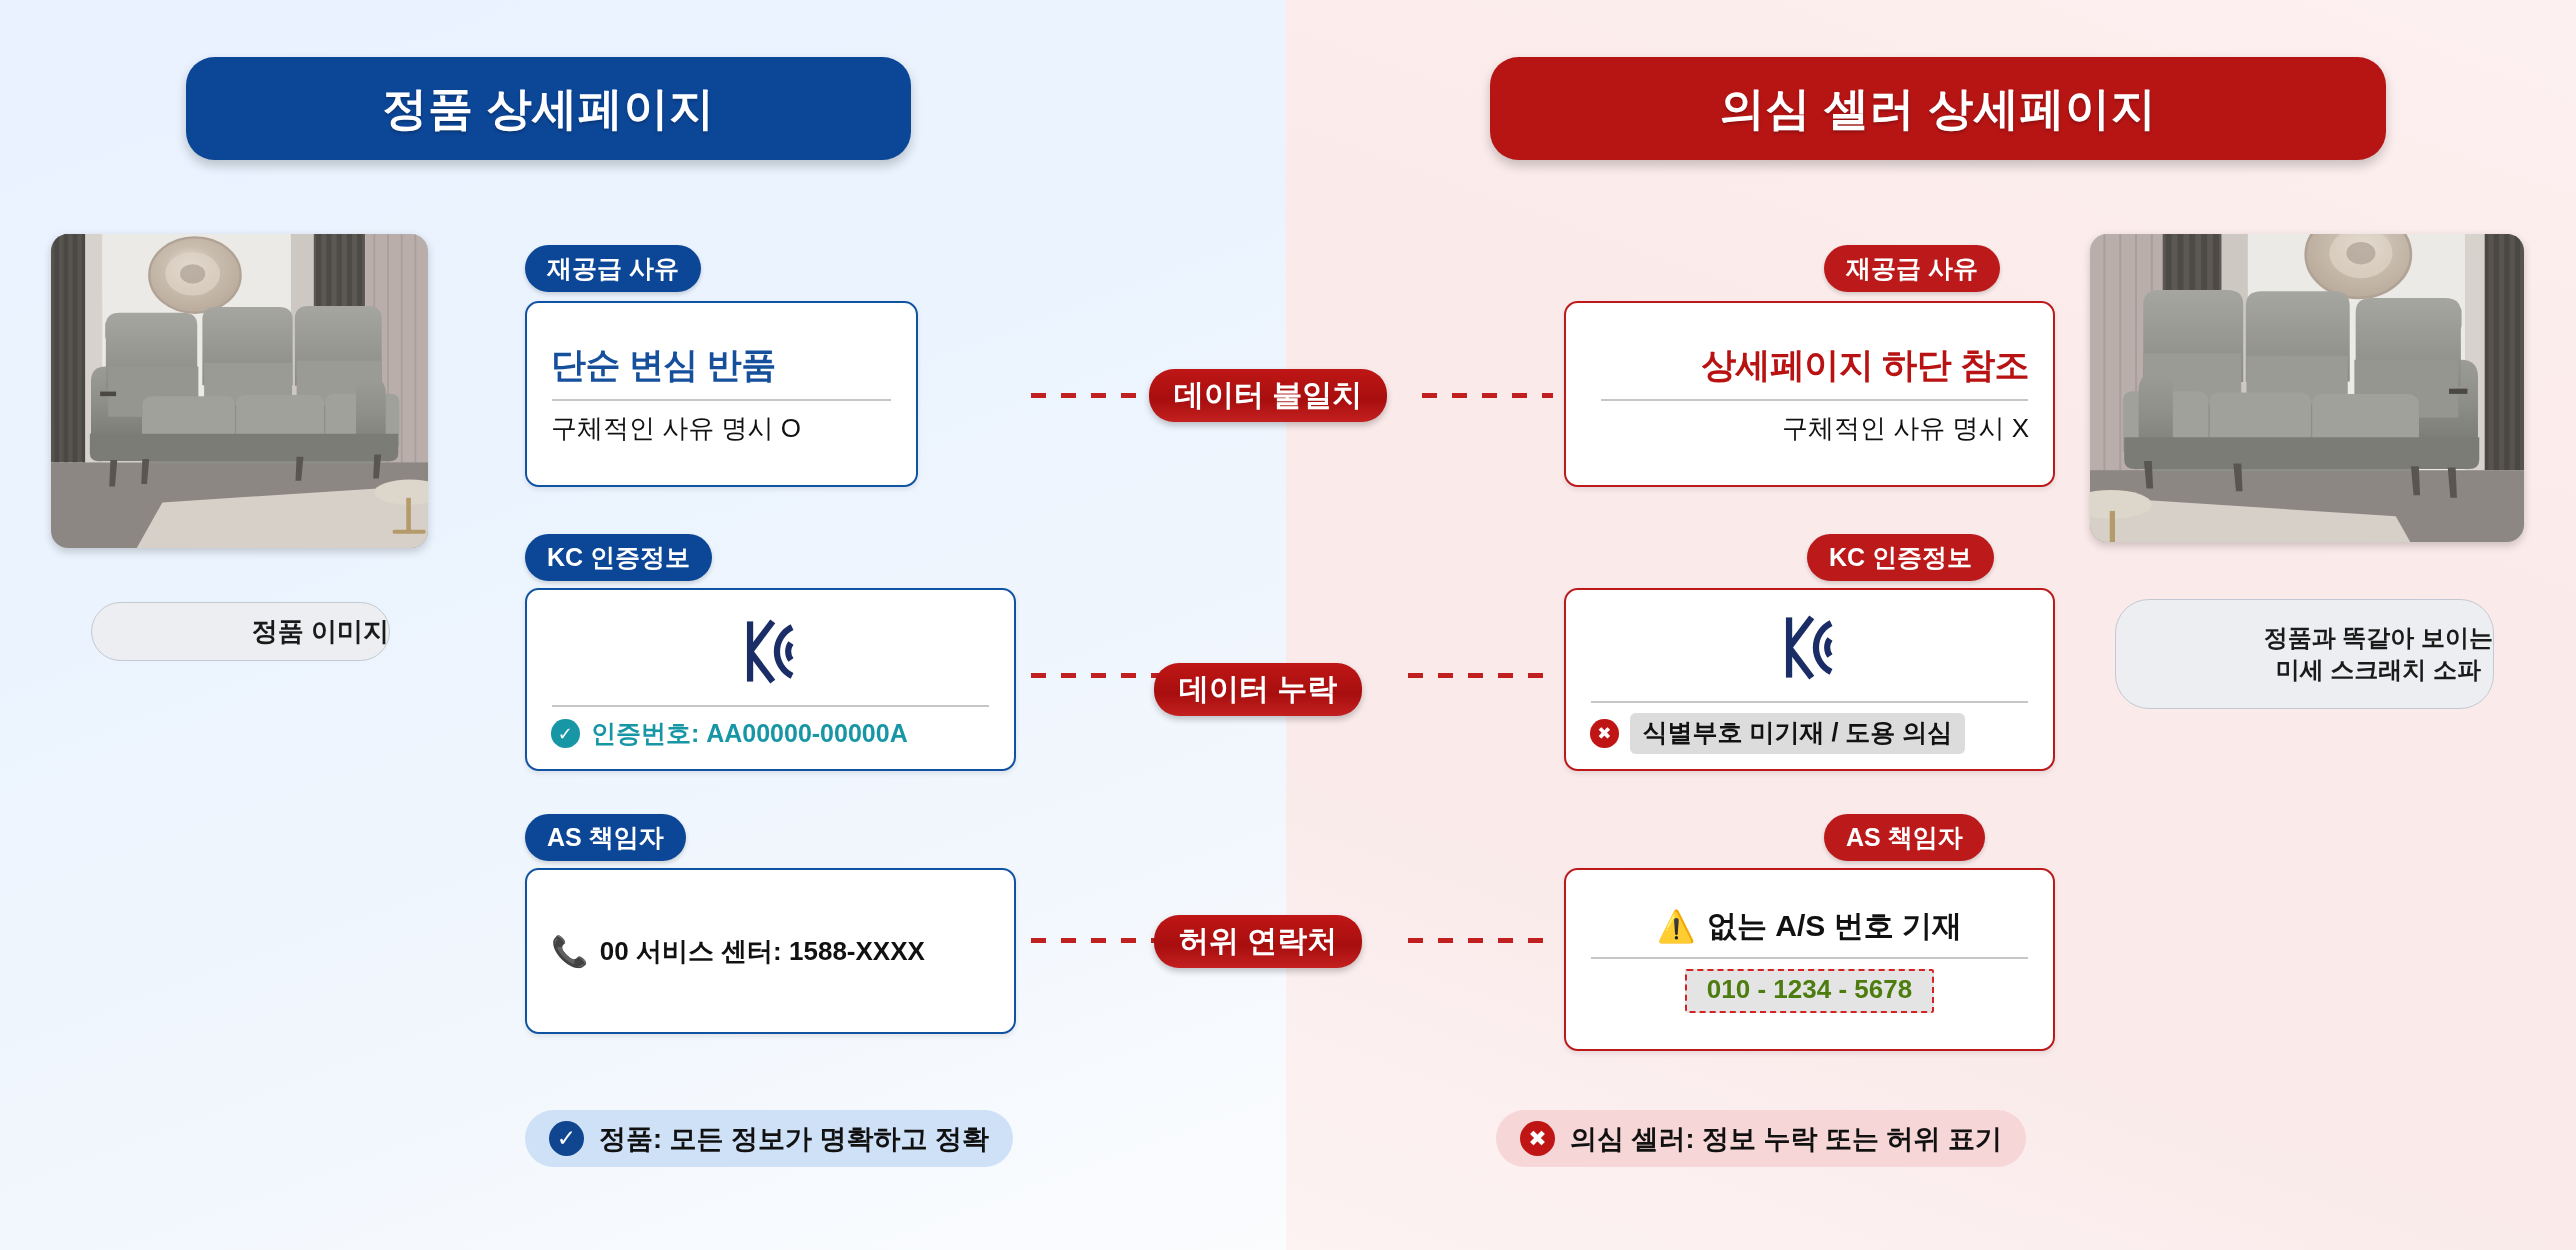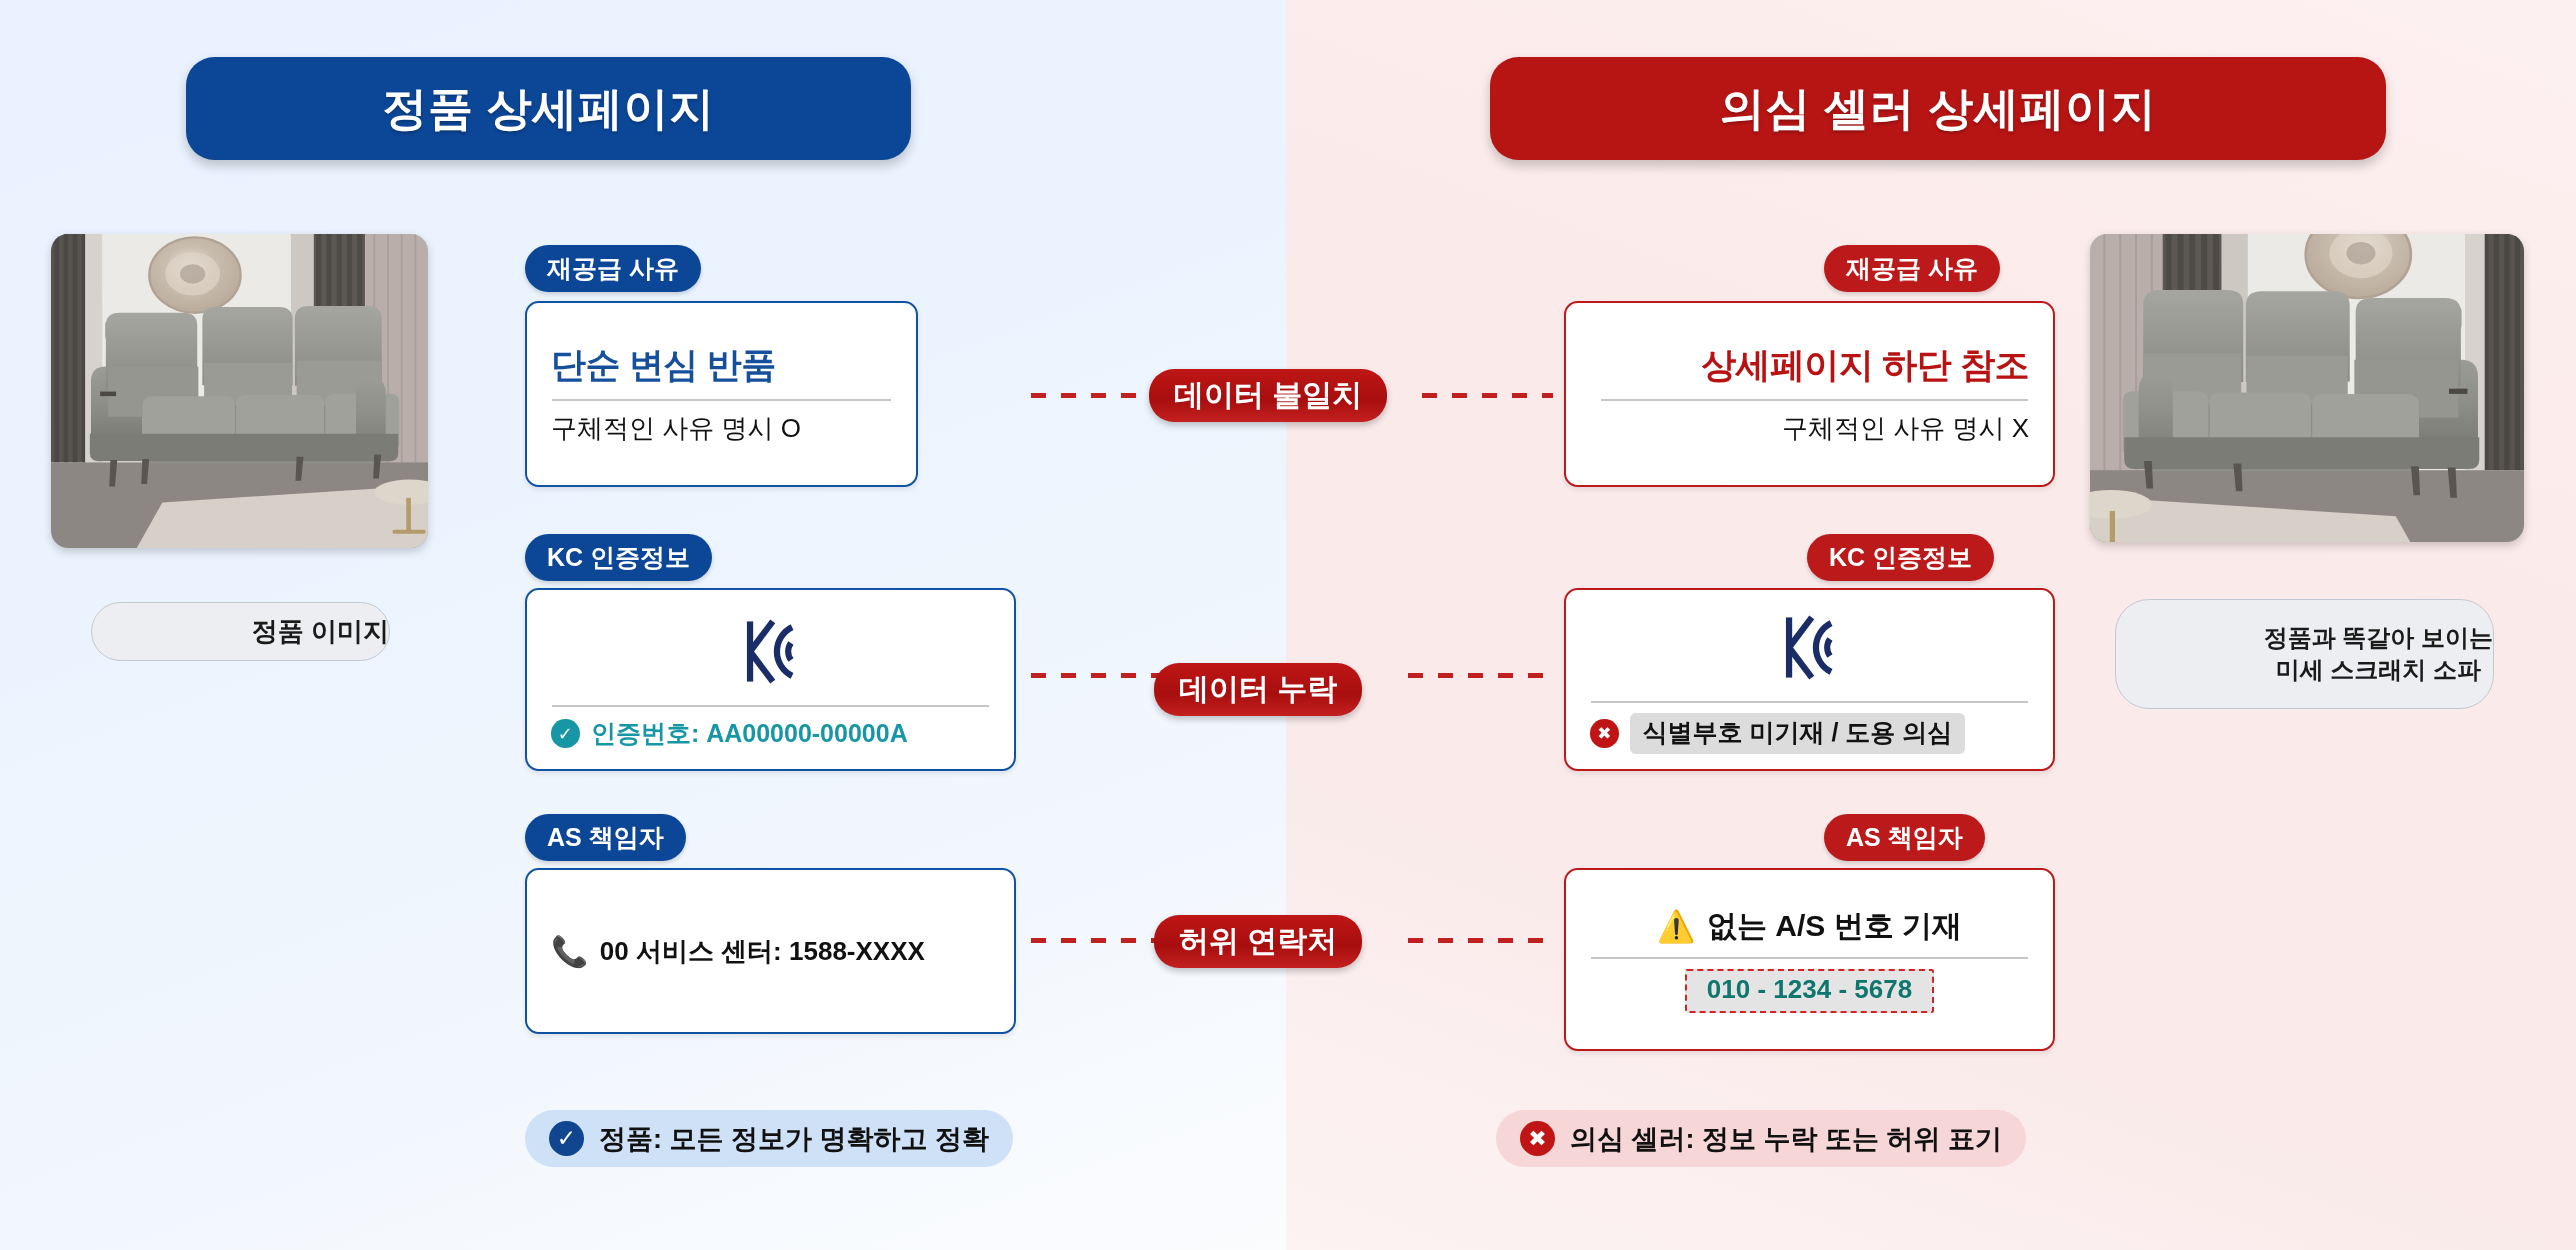--- a/index.html
+++ b/index.html
@@ -67,21 +67,21 @@
   .circ.teal{width:28.5px;height:28.5px;background:#1796a5;font-size:18px;}
   .circ.navy{width:35px;height:35px;background:#10468f;font-size:23px;}
   .circ.red{width:28.5px;height:28.5px;background:#c01515;font-size:17px;}
   .circ.red-lg{width:35px;height:35px;background:#c01515;font-size:22px;}
 
   .kc-wrap{display:flex;justify-content:center;align-items:center;height:86px;}
 
   .chip-gray{background:#dcdcdc;border-radius:5.7px;padding:3.4px 12.6px 5.1px 12.6px;
     font-size:25px;font-weight:bold;color:#121212;white-space:nowrap;}
   .phone-box{display:inline-block;background:#e4e4e4;border:2.9px dashed #d42222;
-    border-radius:2.3px;padding:3.4px 19.4px 5.7px 19.4px;font-size:26px;font-weight:bold;color:#0f766e;}
+    border-radius:2.3px;padding:3.4px 19.4px 5.7px 19.4px;font-size:26px;font-weight:bold;color:#4d7c0f;}
 
   .cert-text{font-size:25px;font-weight:bold;color:#1796a5;white-space:nowrap;}
   .as-text{font-size:26px;font-weight:bold;color:#111;white-space:nowrap;}
   .warn-text{font-size:30px;font-weight:bold;color:#111;white-space:nowrap;}
 
   
   .conn-pill{position:absolute;display:flex;align-items:center;justify-content:center;
     background:#ae1111;border-radius:25px;color:#fff;font-weight:bold;font-size:30px;
     white-space:nowrap;padding:0 25px;height:53px;z-index:6;
     box-shadow:0 3.4px 6.9px rgba(0,0,0,.22);

